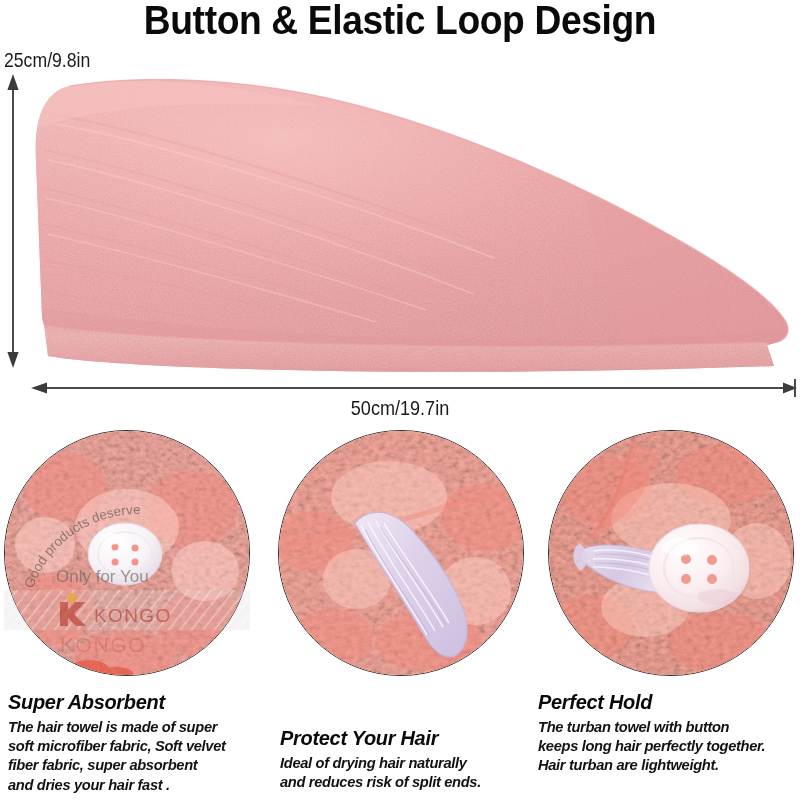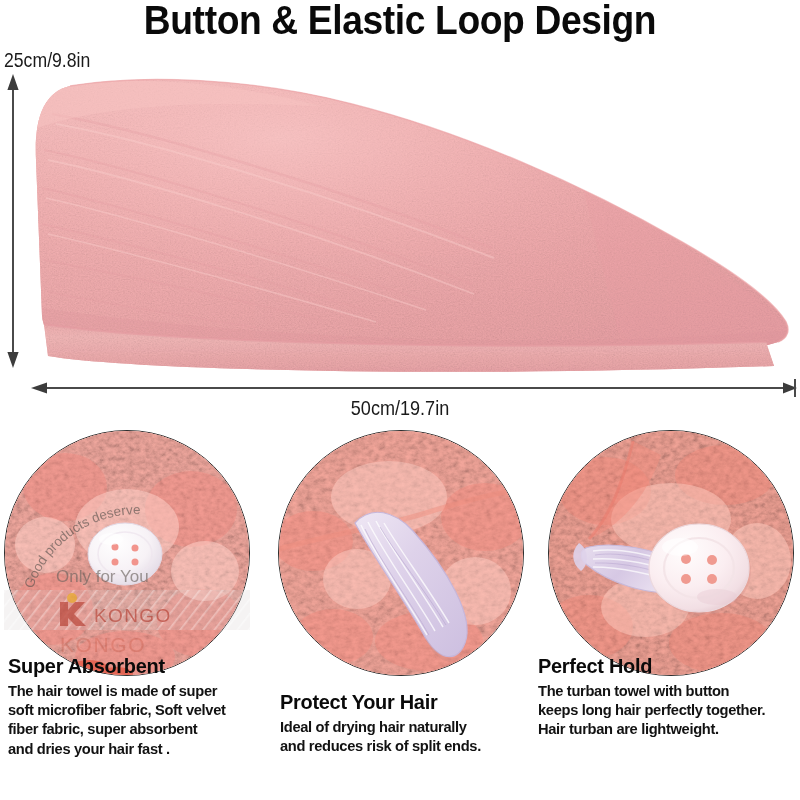--- a/index.html
+++ b/index.html
@@ -93,21 +93,22 @@
     position: absolute;
     left: 0; top: 0;
     width: 246px; height: 246px;
     pointer-events: none;
     opacity: 0.72;
   }
 
   
   .feature-col {
     position: absolute;
-    top: 654px;
+    top: 690px;
+    font-style: italic;
   }
   #feature-col-1 { left: 8px;   width: 266px; }
   #feature-col-2 { left: 280px; width: 252px; margin-top: 36px; }
   #feature-col-3 { left: 538px; width: 262px; }
 
   .feature-heading {
     font-family: "Liberation Sans", sans-serif;
     font-weight: bold;
     font-size: 21px;
     line-height: 24px;

